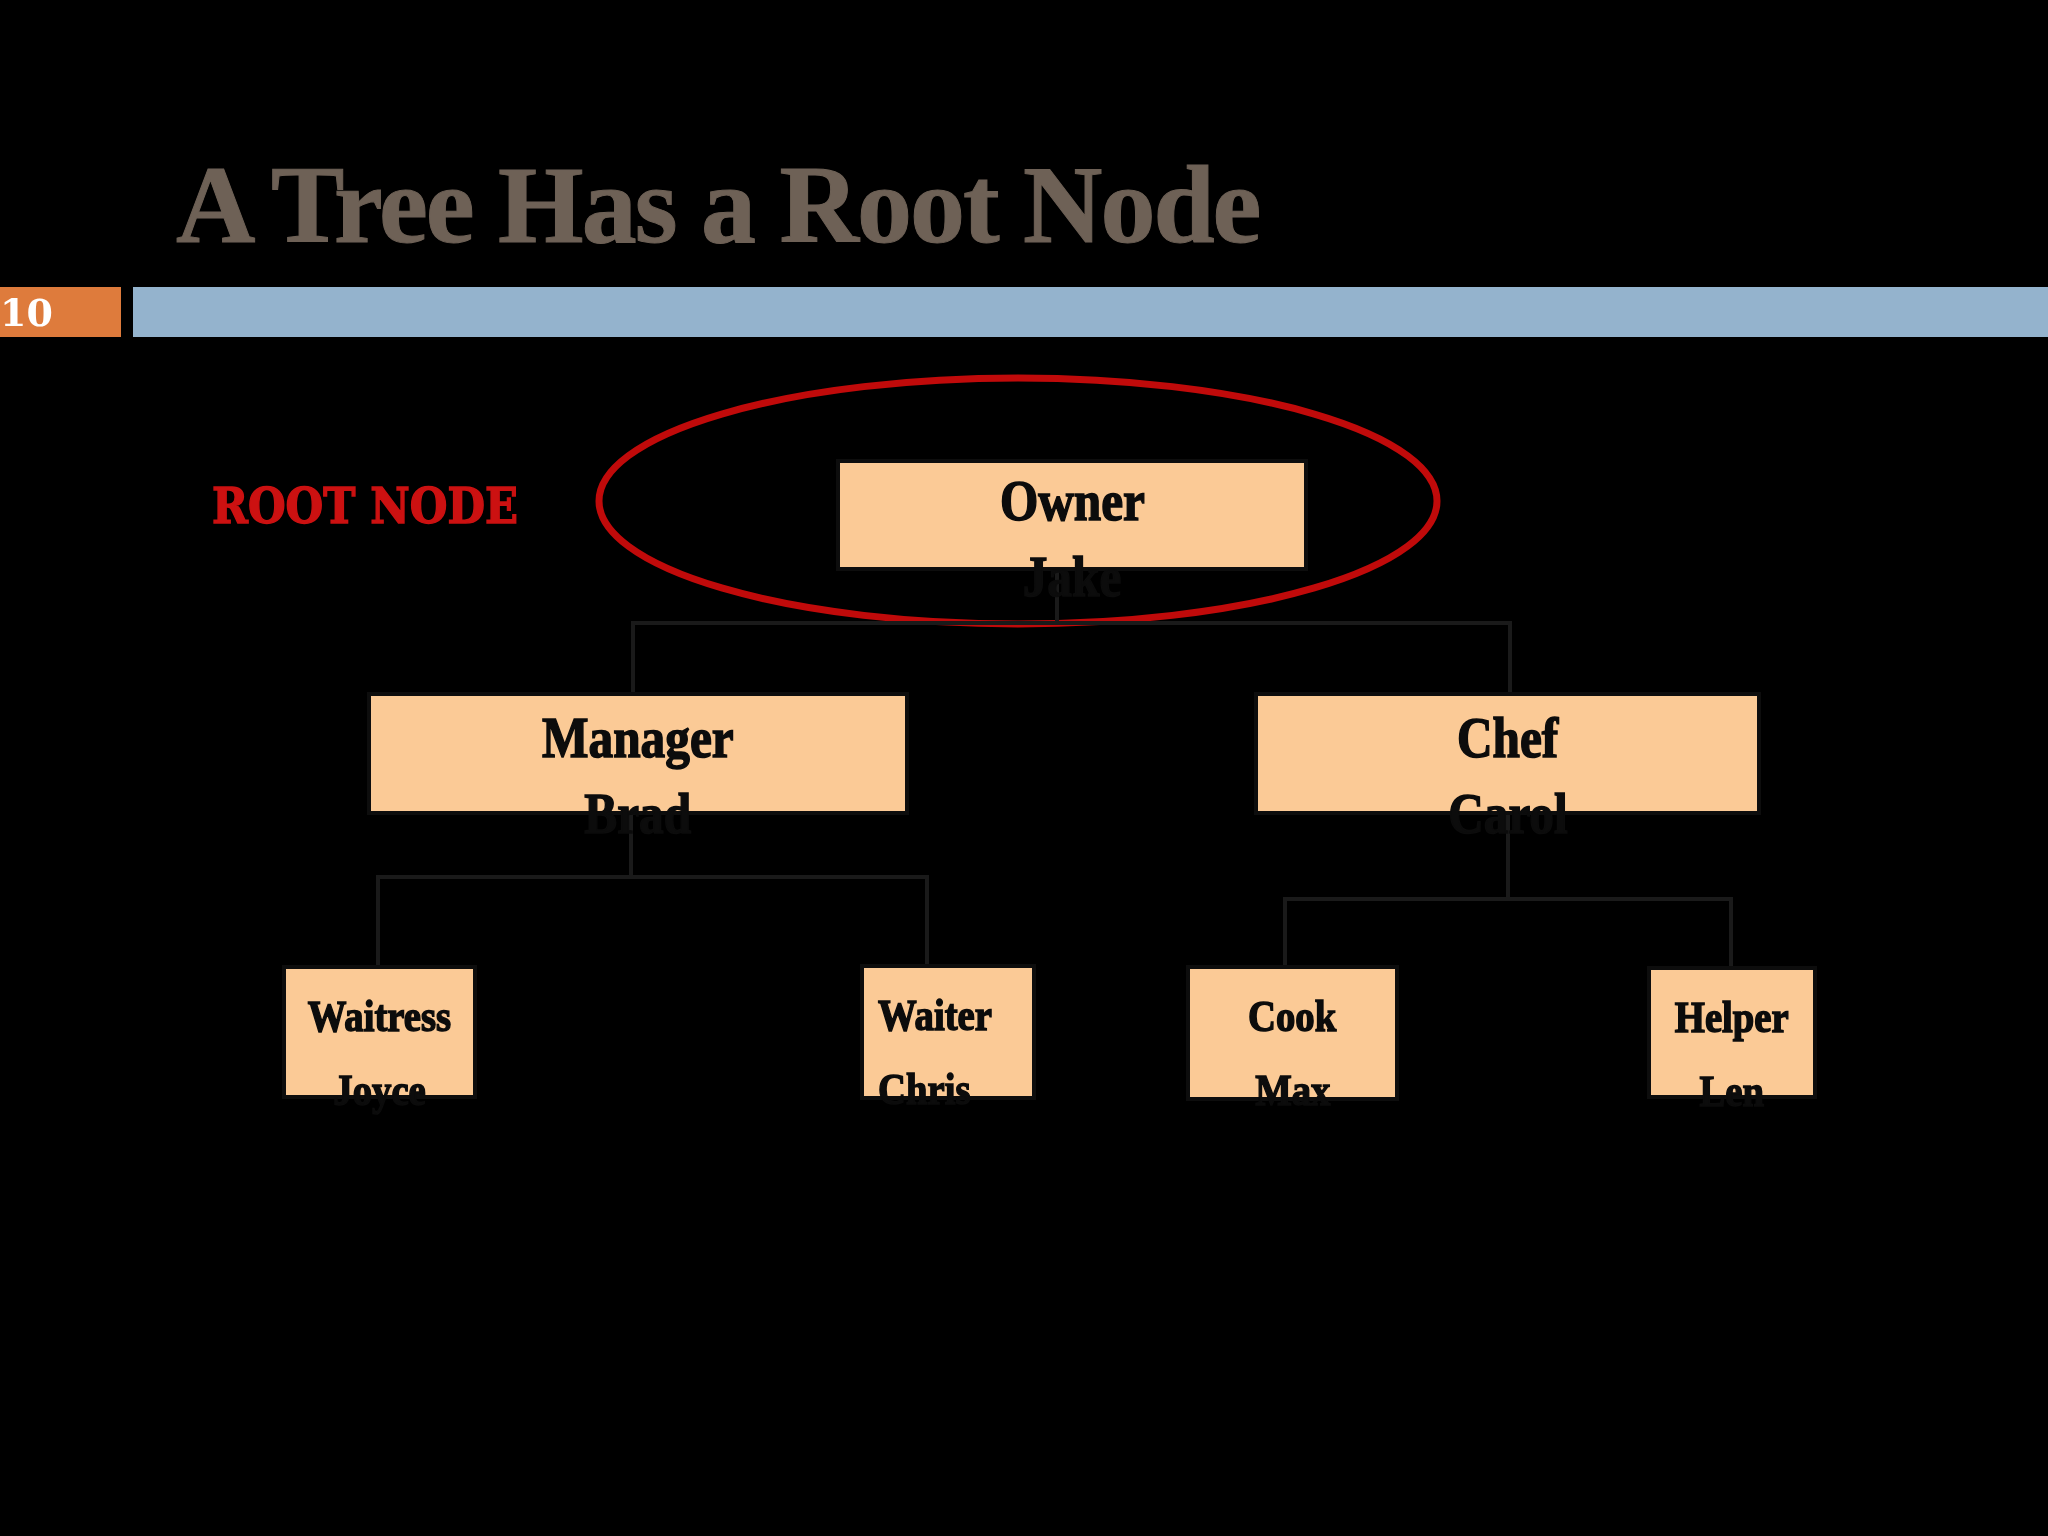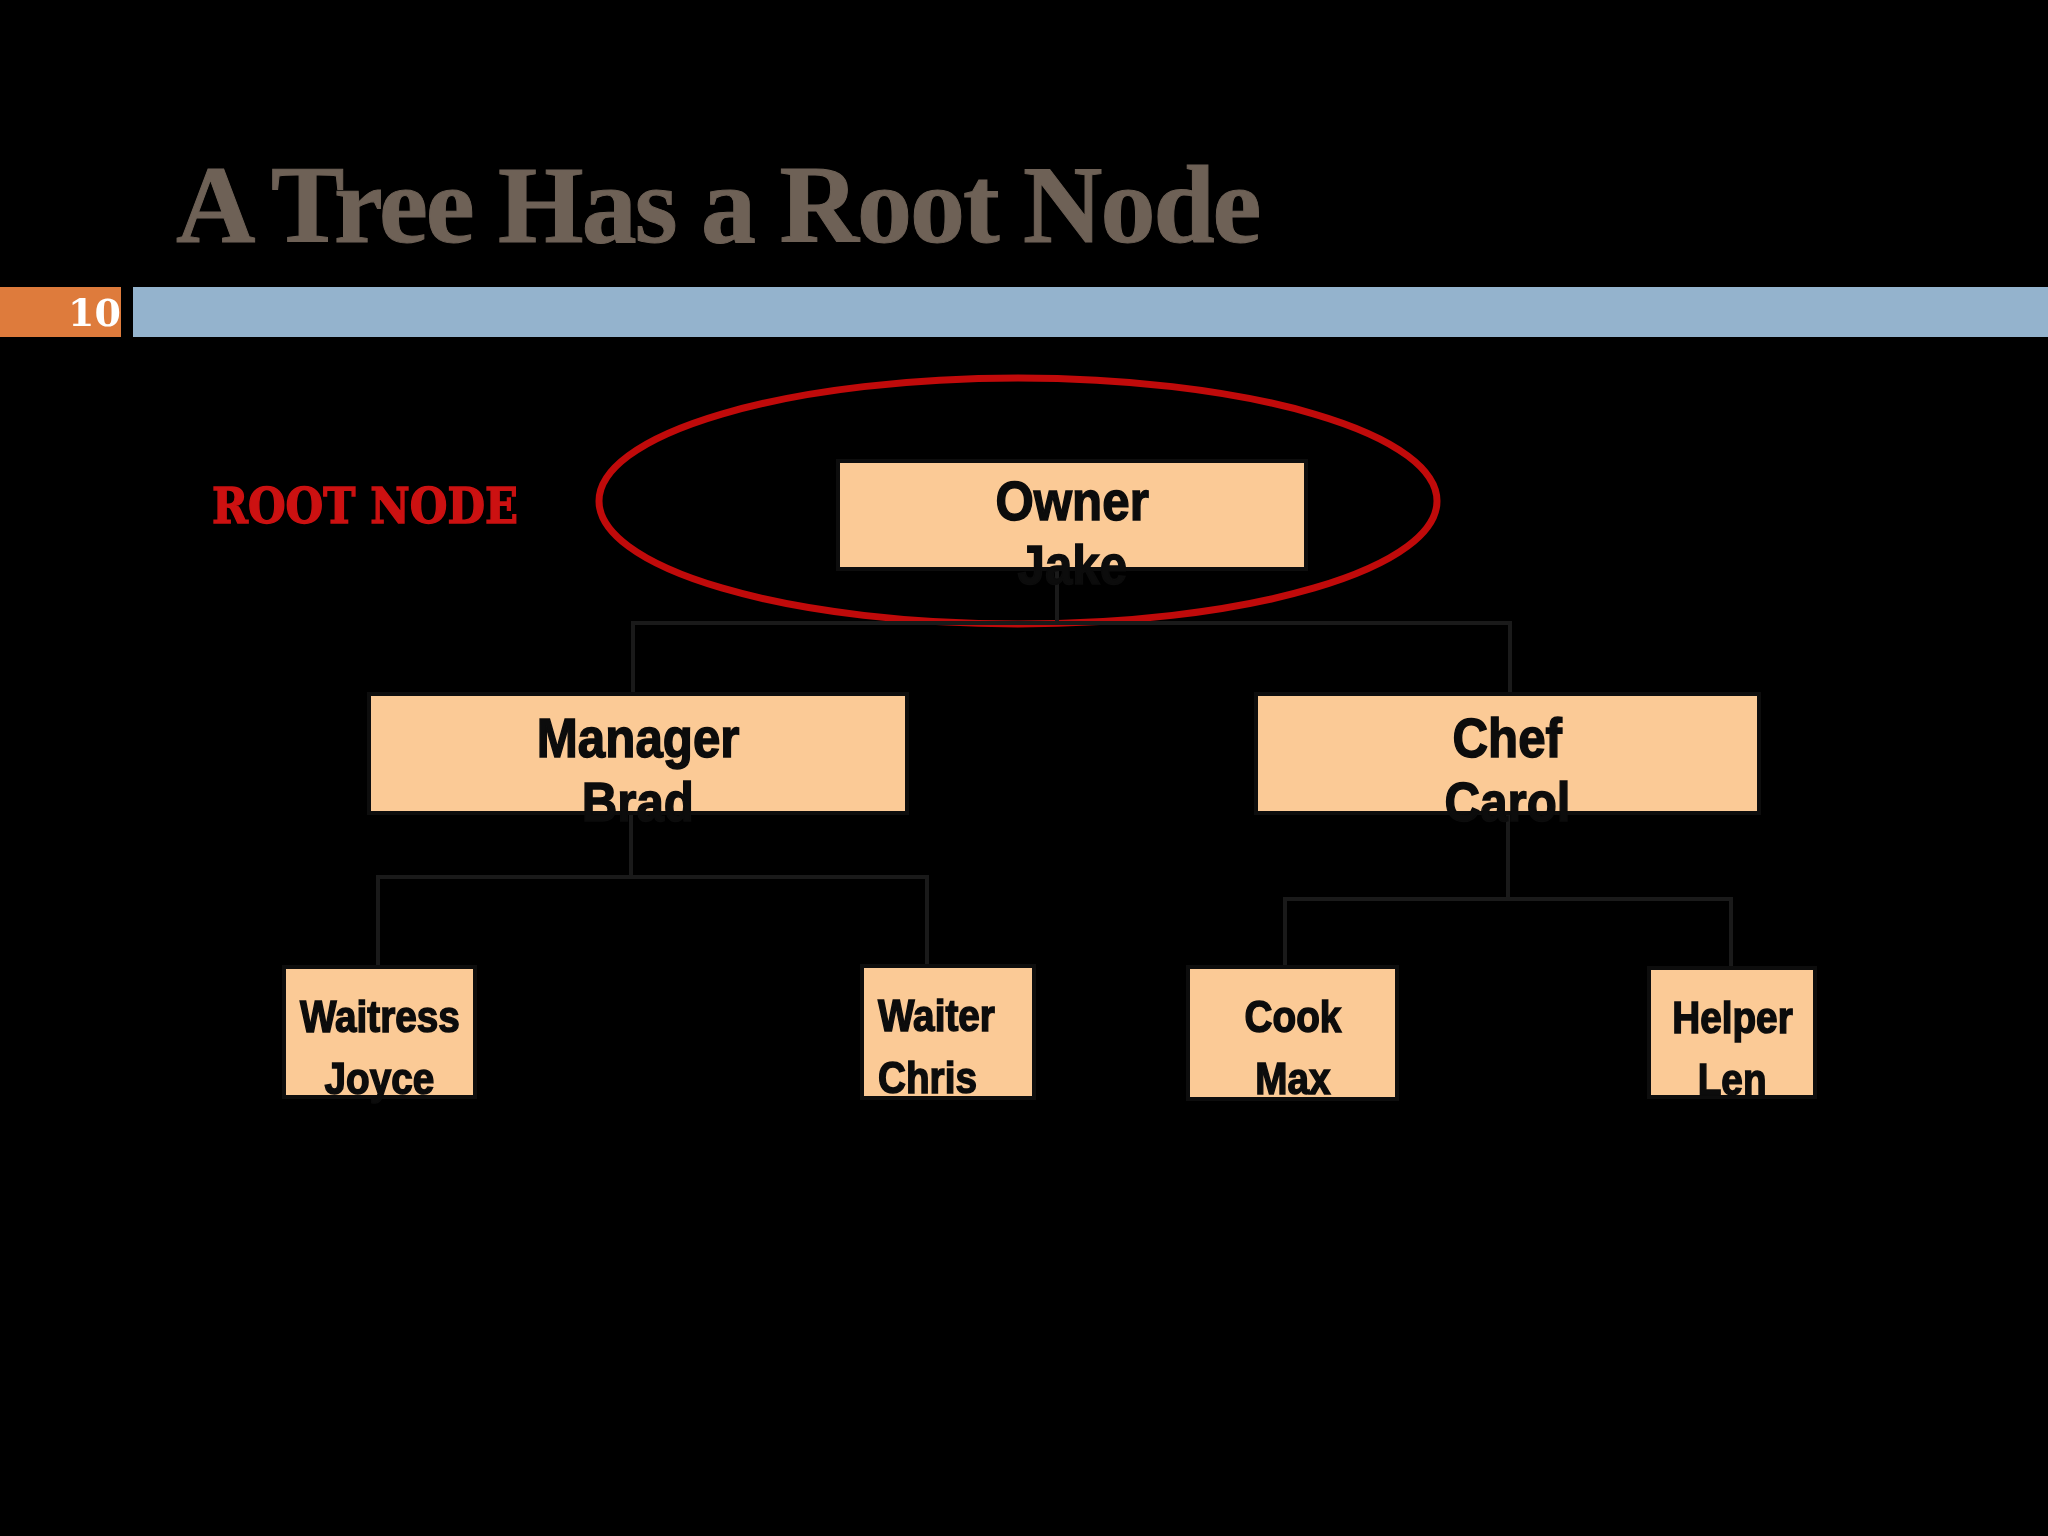--- a/index.html
+++ b/index.html
@@ -31,21 +31,21 @@
   .page-number-badge {
     position: absolute;
     left: 0px;
     top: 287px;
     width: 121px;
     height: 50px;
     background: var(--accent-orange, #de7b3c);
     color: #ffffff;
     display: flex;
     align-items: center;
-    justify-content: flex-end;
+    justify-content: flex-start;
     font-size: 38px;
     font-weight: bold;
     font-family: "DejaVu Serif", serif;
   }
   .title-accent-bar {
     position: absolute;
     left: 133px;
     top: 287px;
     width: 1915px;
     height: 50px;
@@ -85,24 +85,25 @@
   
   .tree-node {
     position: absolute;
     background: var(--node-peach, #fbca96);
     border: 4px solid #0d0d0d;
     box-sizing: border-box;
     display: flex;
     flex-direction: column;
     align-items: center;
     overflow: visible;
-    font-family: Liberation Sans, sans-serif;
+    font-family: Liberation Serif, serif;
     font-weight: bold;
     color: #0c0c0c;
     text-align: center;
+    gap: 12px;
   }
   .tree-node span {
     display: block;
     -webkit-text-stroke: 1.5px currentColor;
     transform: scaleX(0.88);
     white-space: nowrap;
   }
   .lvl-top { font-size: 56px; line-height: 1.15; padding-top: 6px; }
   .lvl-mid { font-size: 56px; line-height: 1.15; padding-top: 10px; }
   .lvl-leaf { font-size: 44px; line-height: 1.42; padding-top: 17px; }

